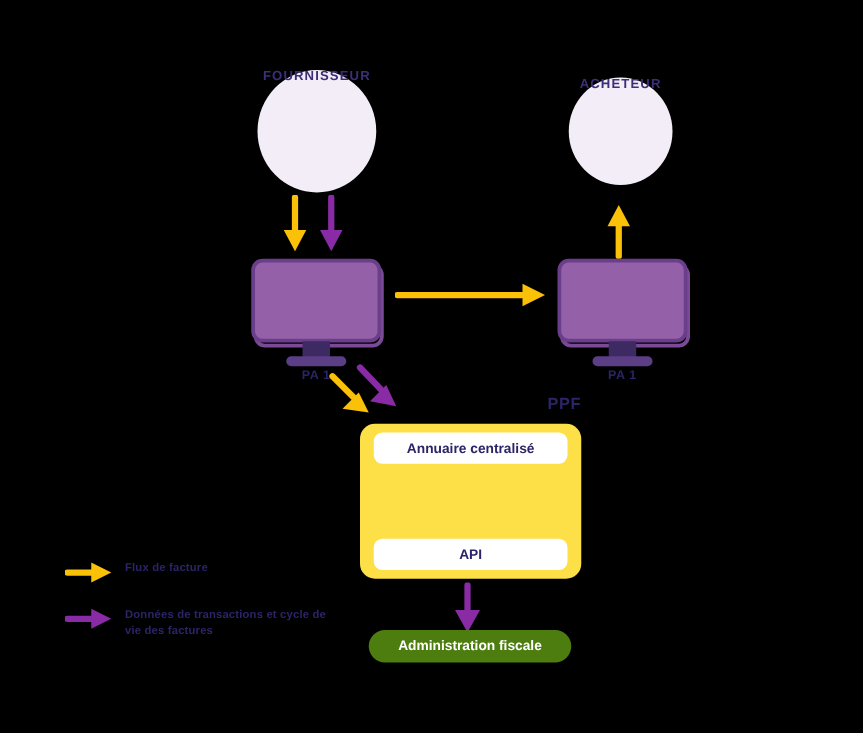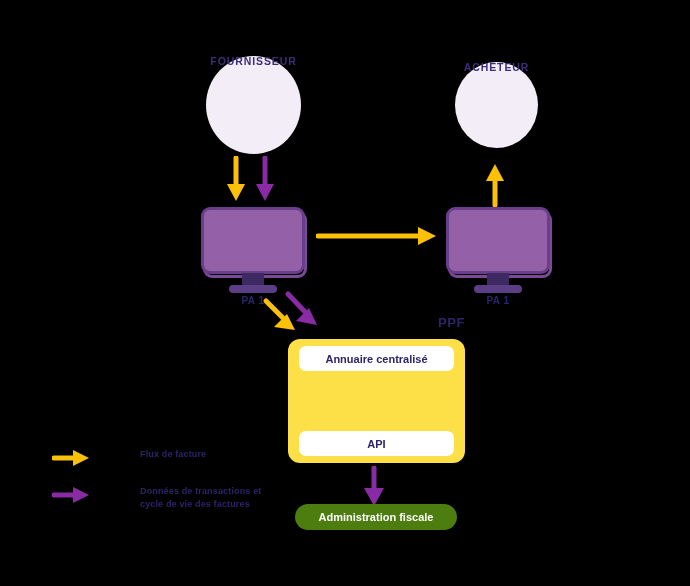--- a/index.html
+++ b/index.html
@@ -181,21 +181,20 @@
     position: absolute;
     left: 52px;
     top: 448px;
     width: 215px;
   }
   .legend-row {
     position: relative;
     display: flex;
     align-items: flex-start;
     margin-bottom: 18px;
-    gap: 40px;
   }
   .legend-arrow {
     flex: 0 0 38px;
     height: 18px;
     margin-right: 10px;
     margin-top: 1px;
   }
   .legend-text {
     color: #2B2468;
     font-size: 9px;

